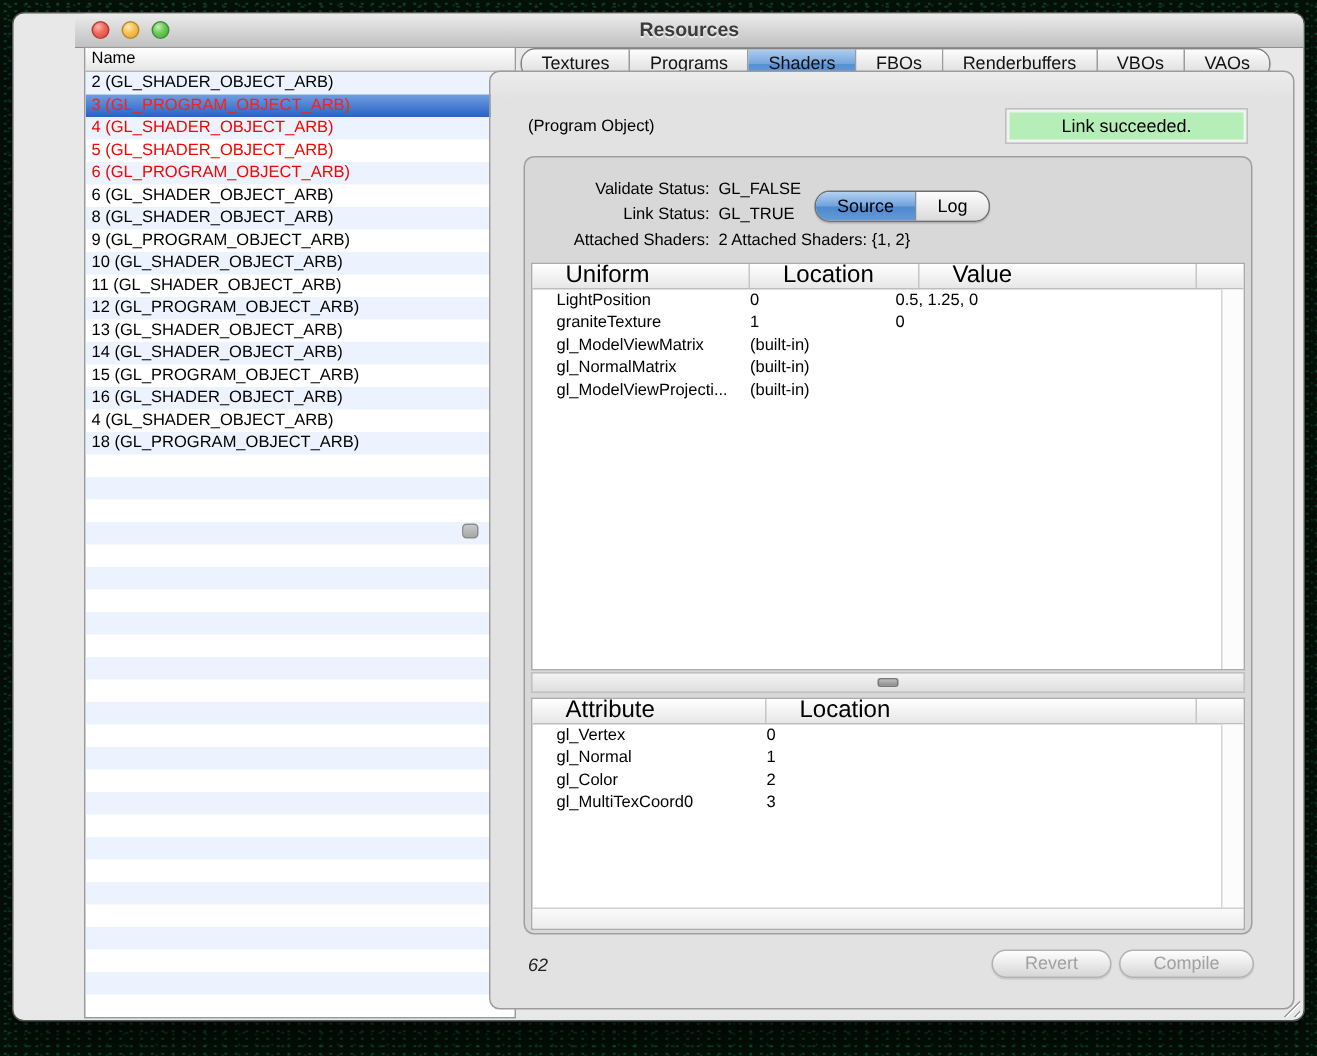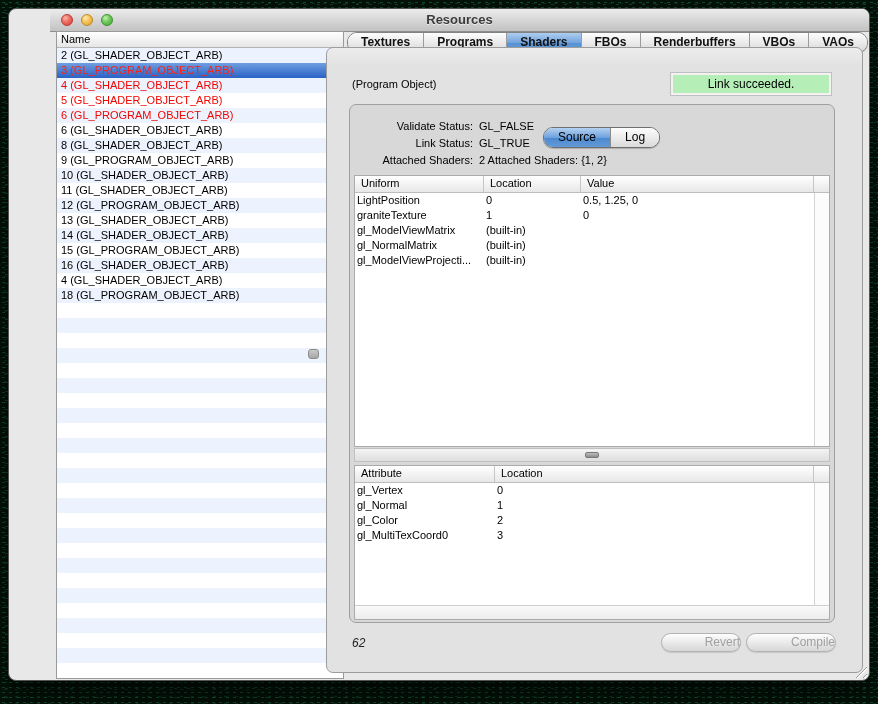--- a/index.html
+++ b/index.html
@@ -65,21 +65,20 @@
   .tabview{
     position:absolute;left:317px;top:38px;width:537px;height:626px;
     background:linear-gradient(#ececec,#e2e2e2 18px,#e2e2e2);
     border:1px solid #9c9c9c;border-radius:7px;box-sizing:border-box;
   }
   .tabstrip{
     position:absolute;left:338px;top:23px;height:19px;display:flex;
     border:1px solid #828282;border-radius:10px;overflow:hidden;
     background:linear-gradient(#fdfdfd,#d8d8d8);
     box-shadow:0 1px 1px rgba(0,0,0,.15);
-    font-weight:bold;
   }
   .tab{
     padding:0 13px;font-size:12px;line-height:18px;color:#111;
     border-right:1px solid #9b9b9b;background:linear-gradient(#fdfdfd,#d8d8d8);
   }
   .tab:last-child{border-right:none;}
   .tab.selected{background:linear-gradient(#aecdf0,#74a5dd 50%,#5590d2 52%,#6b9fd9);}
 
   .obj-label{position:absolute;left:25px;top:30px;font-size:11px;color:#000;}
   .badge{
@@ -103,26 +102,26 @@
   .subtab.selected{background:linear-gradient(#b4d1f1,#6ea2dc 50%,#4d89cf 52%,#639ad7);}
 
   .info{position:absolute;left:0;top:13px;width:100%;}
   .info-row{display:flex;font-size:11px;line-height:17px;color:#000;}
   .info-label{width:123px;text-align:right;flex:none;}
   .info-value{margin-left:6px;white-space:pre;}
 
   
   .tbl{position:absolute;left:4px;right:4px;background:#fff;border:1px solid #ababab;box-sizing:border-box;overflow:hidden;}
   .tbl-header{display:flex;height:16px;background:linear-gradient(#ffffff,#e7e7e7);border-bottom:1px solid #bdbdbd;}
-  .th{font-size:11px;line-height:15px;padding-left:6px;border-right:1px solid #c6c6c6;box-sizing:border-box;flex:none;color:#000;}
+  .th{font-size:16px;line-height:15px;padding-left:6px;border-right:1px solid #c6c6c6;box-sizing:border-box;flex:none;color:#000;margin-left:16px;}
   .th.flex{flex:1;}
   .th.sb{width:15px;padding:0;border-right:none;}
   .tbl-body{position:absolute;left:0;right:15px;top:17px;bottom:0;overflow:hidden;}
   .trow{display:flex;height:15px;line-height:15px;font-size:11px;color:#000;}
-  .td{padding-left:2px;box-sizing:border-box;flex:none;white-space:nowrap;overflow:hidden;}
+  .td{padding-left:16px;box-sizing:border-box;flex:none;white-space:nowrap;overflow:hidden;}
   .td.flex{flex:1;}
   .vscroll{position:absolute;right:0;top:17px;bottom:0;width:15px;background:#fcfcfc;border-left:1px solid #d4d4d4;box-sizing:border-box;}
   .uniform-tbl{top:70px;height:272px;}
   .attr-tbl{top:360px;height:155px;}
   .attr-tbl .tbl-body{bottom:14px;}
   .attr-tbl .vscroll{bottom:14px;}
   .hscroll{position:absolute;left:0;right:0;bottom:0;height:14px;background:linear-gradient(#fafafa,#ececec);border-top:1px solid #cfcfcf;box-sizing:border-box;}
 
   .col-u1{width:129px;} .col-u2{width:97px;}
   .col-a1{width:140px;}
@@ -135,21 +134,21 @@
   .tsplit .grip{
     position:absolute;left:50%;top:3px;width:14px;height:6px;margin-left:-7px;
     background:linear-gradient(#bdbdbd,#8d8d8d);border-radius:2px;border:1px solid #787878;box-sizing:border-box;
   }
 
   
   .counter{position:absolute;left:25px;top:588px;font-size:12px;color:#222;font-style:italic;}
   .btn{
     position:absolute;top:585px;height:19px;border-radius:10px;
     background:linear-gradient(#fefefe,#d6d6d6);border:1px solid #b2b2b2;
-    font-size:12px;line-height:17px;text-align:right;color:#a0a0a0;
+    font-size:12px;line-height:17px;text-align:center;color:#a0a0a0;
     box-sizing:border-box;box-shadow:0 1px 1px rgba(0,0,0,.12);
   }
   .btn.revert{right:121px;width:80px;}
   .btn.compile{right:26px;width:90px;}
 
   .resize-grip{
     position:absolute;right:2px;bottom:2px;width:15px;height:15px;
     background:repeating-linear-gradient(135deg, transparent 0 3px, #9b9b9b 3px 4px, rgba(255,255,255,.8) 4px 5px);
     clip-path:polygon(100% 0,100% 100%,0 100%);
   }

